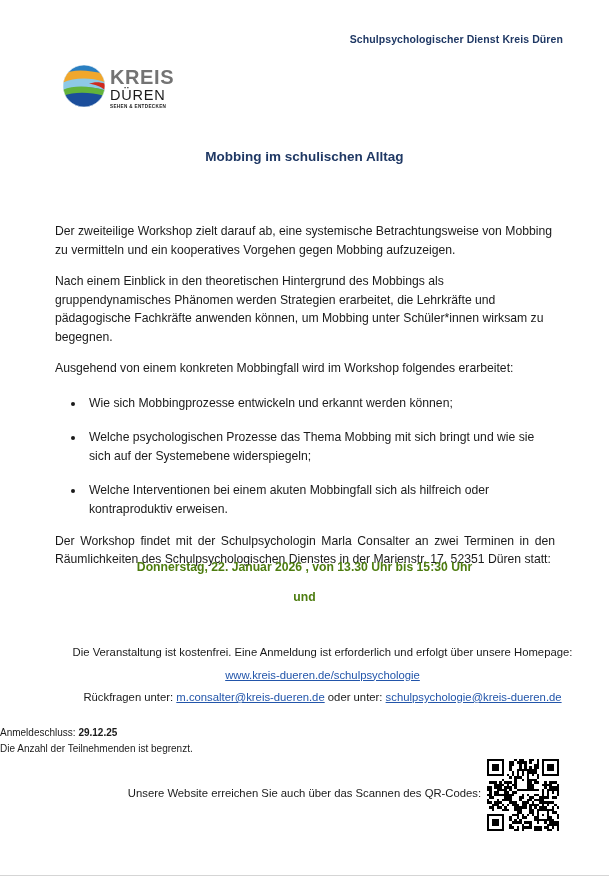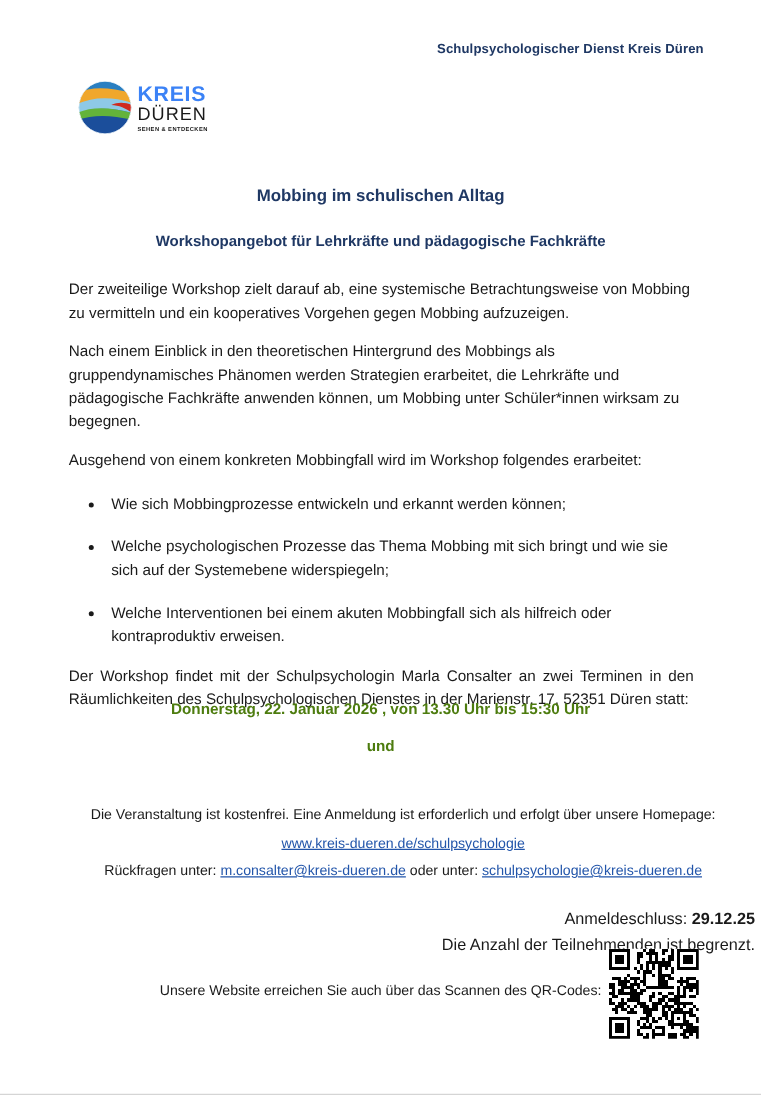--- a/index.html
+++ b/index.html
@@ -45,24 +45,24 @@
     width: 44px;
     height: 44px;
   }
   .logo-text {
     position: absolute;
     left: 48px;
     top: 3px;
     line-height: 1;
   }
   .logo-kreis {
-    font-size: 17px;
+    font-size: 20px;
     font-weight: bold;
     letter-spacing: 0.6px;
-    color: #3b82f6;
+    color: #737373;
     display: block;
   }
   .logo-dueren {
     font-size: 14.5px;
     font-weight: normal;
     letter-spacing: 0.8px;
     color: #1a1a1a;
     display: block;
     margin-top: 1px;
   }
@@ -153,22 +153,22 @@
   a.link {
     color: #2255aa;
     text-decoration: underline;
   }
 
   .deadline {
     position: absolute;
     left: 0;
     top: 725px;
     width: 604px;
-    text-align: right;
-    font-size: 13px;
+    text-align: left;
+    font-size: 10px;
     color: #1a1a1a;
     line-height: 1.6;
   }
   .deadline b { font-weight: bold; }
 
   .qr-line {
     position: absolute;
     left: 0;
     top: 787px;
     width: 609px;
@@ -211,21 +211,20 @@
       <circle cx="22" cy="22" r="21" fill="none" stroke="#ffffff" stroke-width="0.6"></circle>
     </svg>
     <div class="logo-text">
       <span class="logo-kreis">KREIS</span>
       <span class="logo-dueren">DÜREN</span>
       <span class="logo-claim">SEHEN &amp; ENTDECKEN</span>
     </div>
   </div>
 
   <div class="title-main">Mobbing im schulischen Alltag</div>
-  <div class="title-sub">Workshopangebot für Lehrkräfte und pädagogische Fachkräfte</div>
 
   <div class="body-area">
     <p>Der zweiteilige Workshop zielt darauf ab, eine systemische Betrachtungsweise von Mobbing zu vermitteln und ein kooperatives Vorgehen gegen Mobbing aufzuzeigen.</p>
     <p>Nach einem Einblick in den theoretischen Hintergrund des Mobbings als gruppendynamisches Phänomen werden Strategien erarbeitet, die Lehrkräfte und pädagogische Fachkräfte anwenden können, um Mobbing unter Schüler*innen wirksam zu begegnen.</p>
     <p>Ausgehend von einem konkreten Mobbingfall wird im Workshop folgendes erarbeitet:</p>
     <ul class="points">
       <li>Wie sich Mobbingprozesse entwickeln und erkannt werden können;</li>
       <li>Welche psychologischen Prozesse das Thema Mobbing mit sich bringt und wie sie sich auf der Systemebene widerspiegeln;</li>
       <li>Welche Interventionen bei einem akuten Mobbingfall sich als hilfreich oder kontraproduktiv erweisen.</li>
     </ul>

